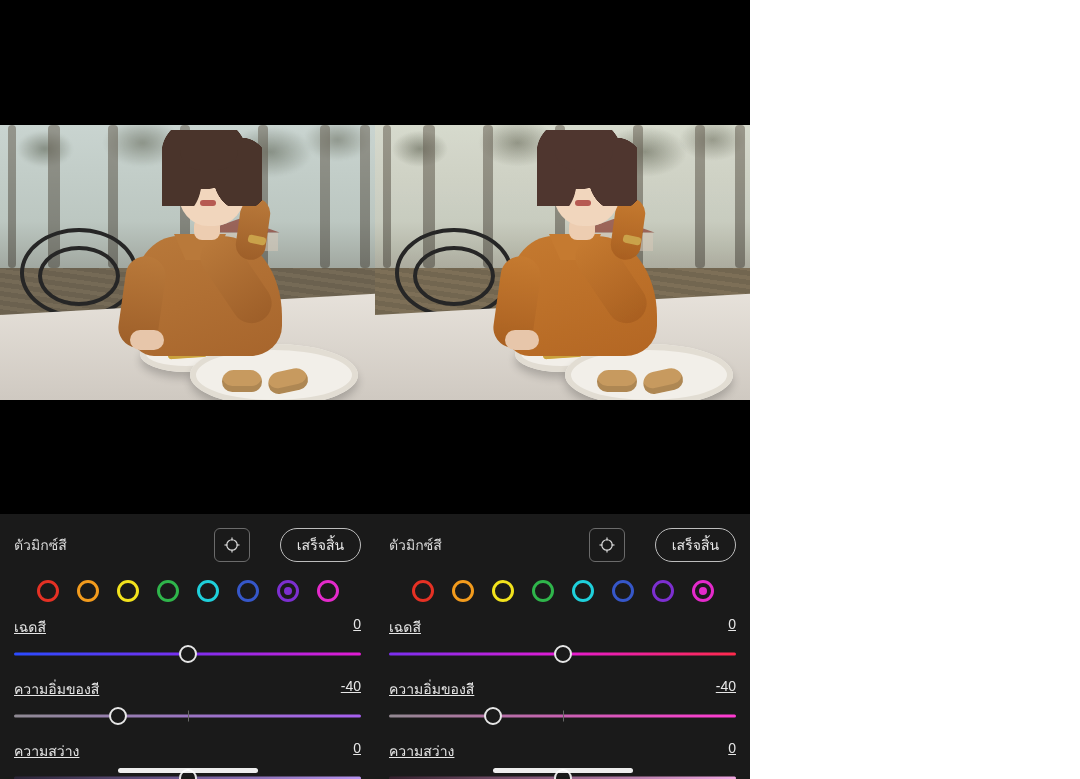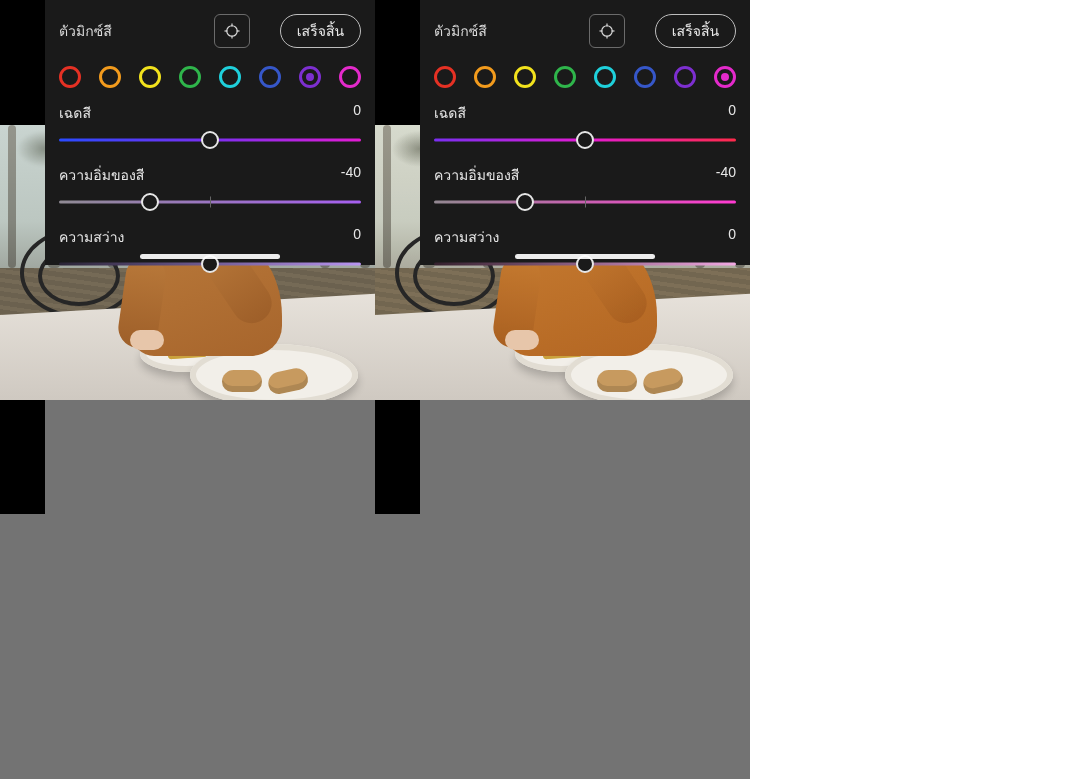--- a/index.html
+++ b/index.html
@@ -15,21 +15,21 @@
     width: 750px;
     height: 779px;
     display: flex;
     flex-direction: row;
     background: #000;
   }
   .pane {
     width: 375px;
     height: 779px;
     display: flex;
-    flex-direction: row;
+    flex-direction: column;
     background: #737373;
   }
   .photo-area {
     width: 375px;
     height: 514px;
     background: #000;
     position: relative;
   }
   .photo {
     position: absolute;
@@ -176,21 +176,21 @@
     color:#e8e8e8; display:flex; align-items:center; font-size:14px;
   }
   .swatches{ display:flex; justify-content:center; gap:18px; margin:16px 0 6px; }
   .sw{ width:22px; height:22px; border-radius:50%; border:3px solid; position:relative;}
   .sw.sel::after{content:"";position:absolute;left:50%;top:50%;width:8px;height:8px;border-radius:50%;
     transform:translate(-50%,-50%);}
   .sw-red{border-color:#e53124;} .sw-orange{border-color:#f29b1d;} .sw-yellow{border-color:#f2e21d;}
   .sw-green{border-color:#2fb54b;} .sw-cyan{border-color:#1fd0db;} .sw-blue{border-color:#3657c9;}
   .sw-purple{border-color:#7d2fd0;} .sw-magenta{border-color:#e42acb;}
   .sw-purple.sel::after{background:#7d2fd0;} .sw-magenta.sel::after{background:#e42acb;}
-  .slider-row{ margin-top:14px;}
+  .slider-row{ margin-top:14px;text-decoration:underline;}
   .slider-row .labels{ display:flex; justify-content:space-between; font-size:14px; color:#e6e6e6; }
   .track{ position:relative; height:20px; margin-top:6px;}
   .rail{ position:absolute; left:0; right:0; top:50%; height:3px; transform:translateY(-50%); border-radius:2px;}
   
   .hue.rail{ background: linear-gradient(90deg,#2a4bff 0%,#7a2ff0 50%,#e31bd3 100%);} 
   .satL.rail{ background: linear-gradient(90deg,#8f8a93 0%, #a65ff0 100%);} 
   .lumL.rail{ background: linear-gradient(90deg,#2a2436 0%, #b995f2 100%);} 
   
   .hueR.rail{ background: linear-gradient(90deg,#7a2ff0 0%, #e31bd3 50%, #ff2a4b 100%);} 
   .satR.rail{ background: linear-gradient(90deg,#928891 0%, #ff3ad1 100%);} 

